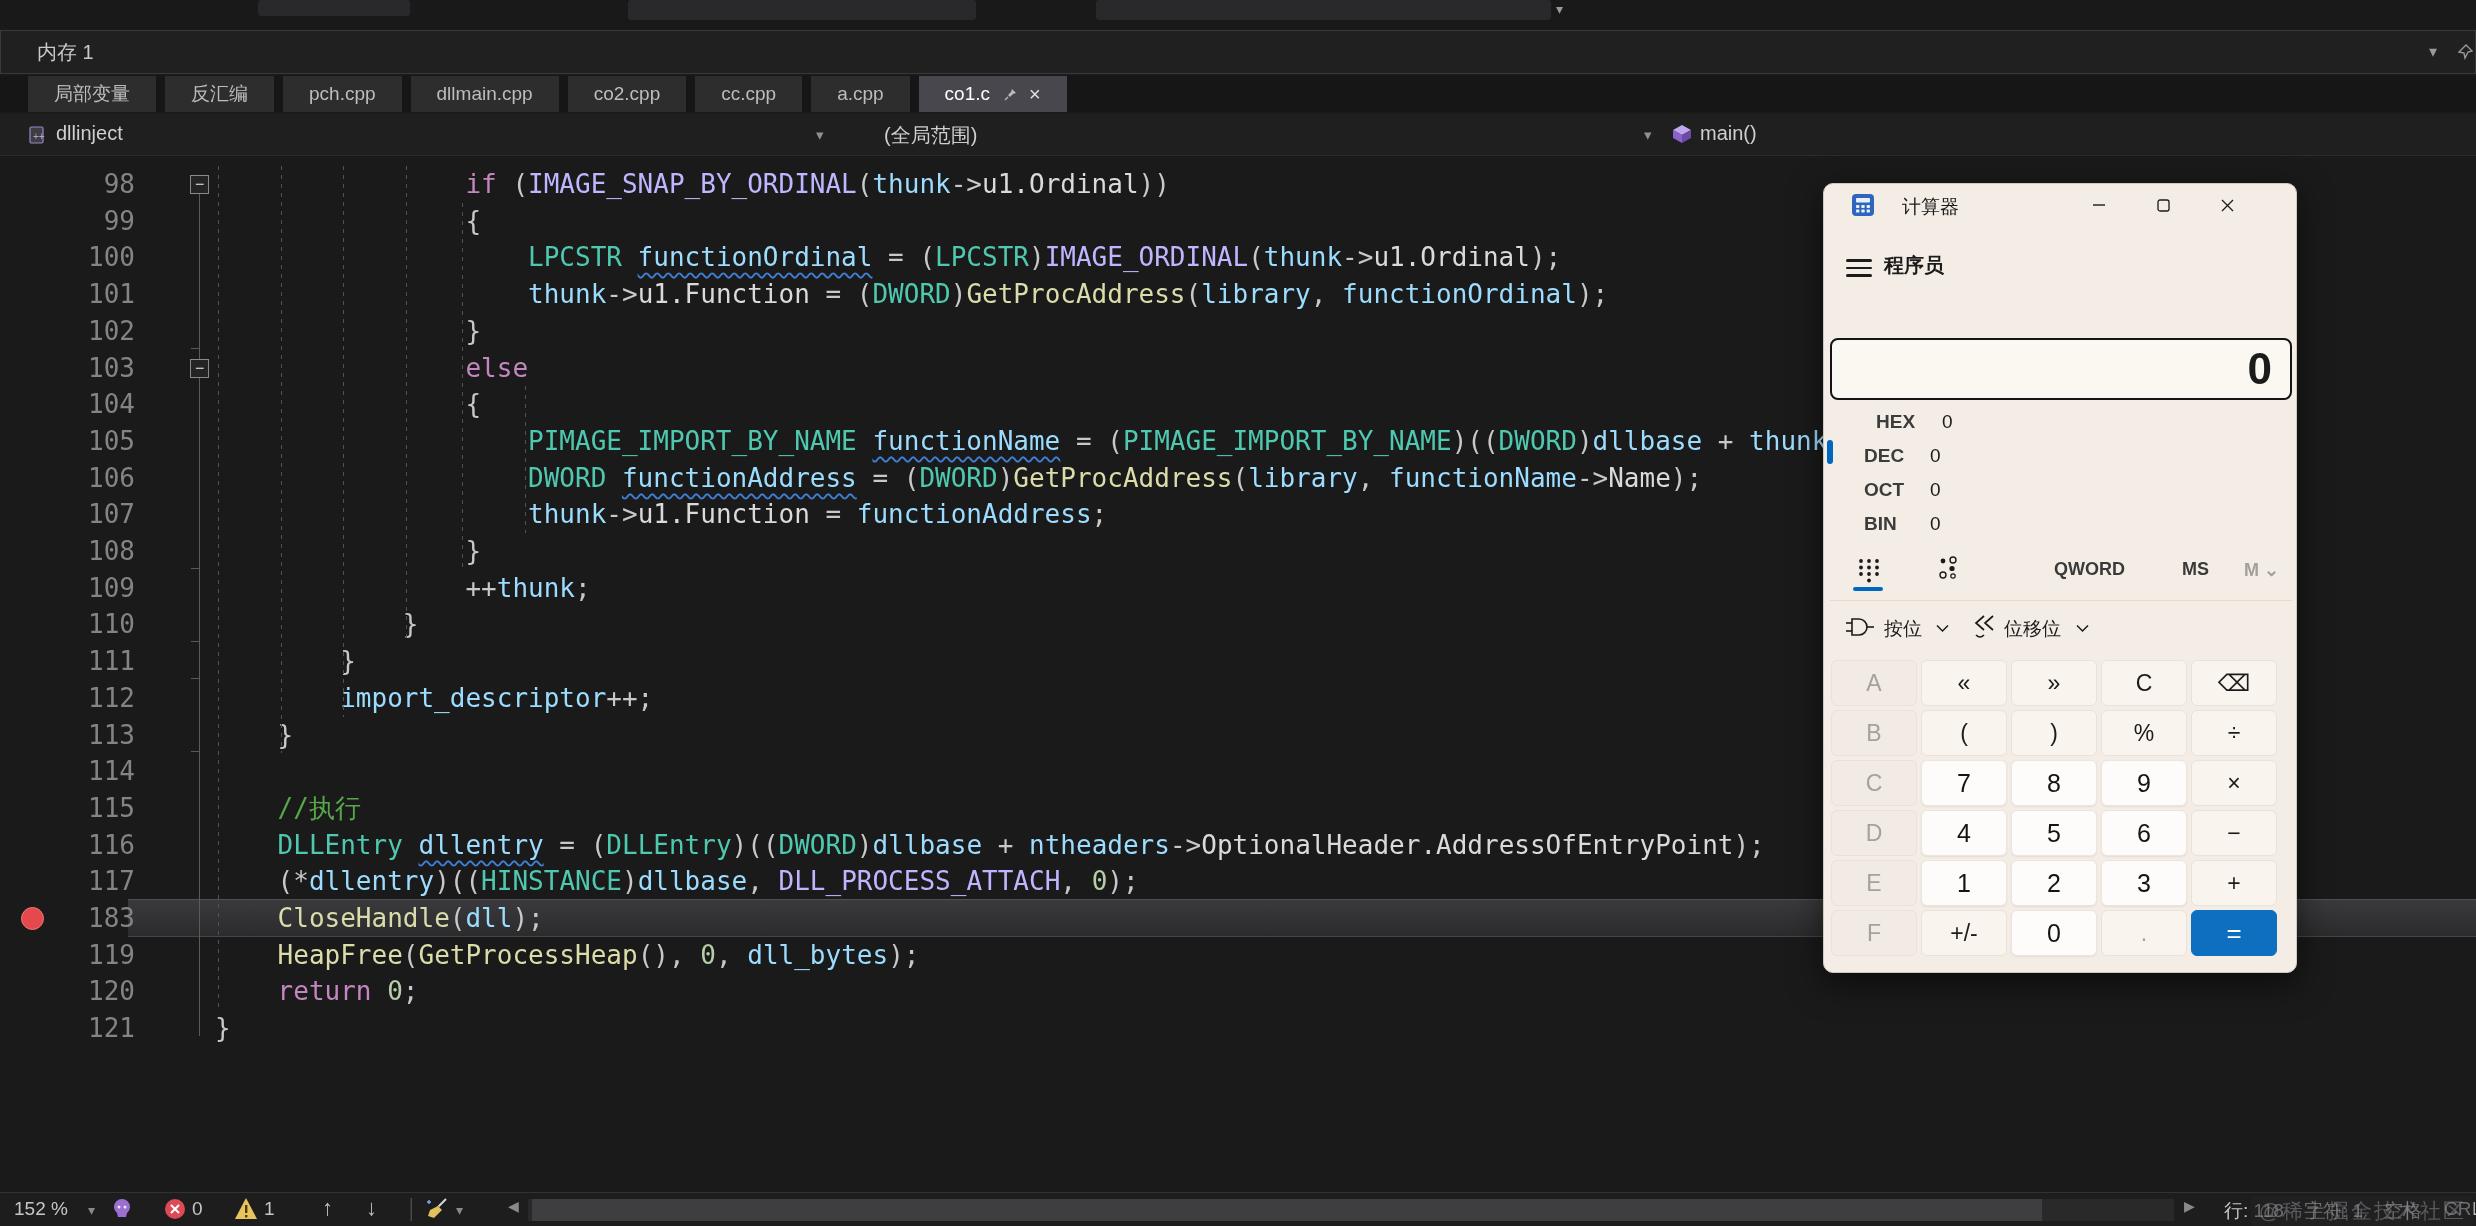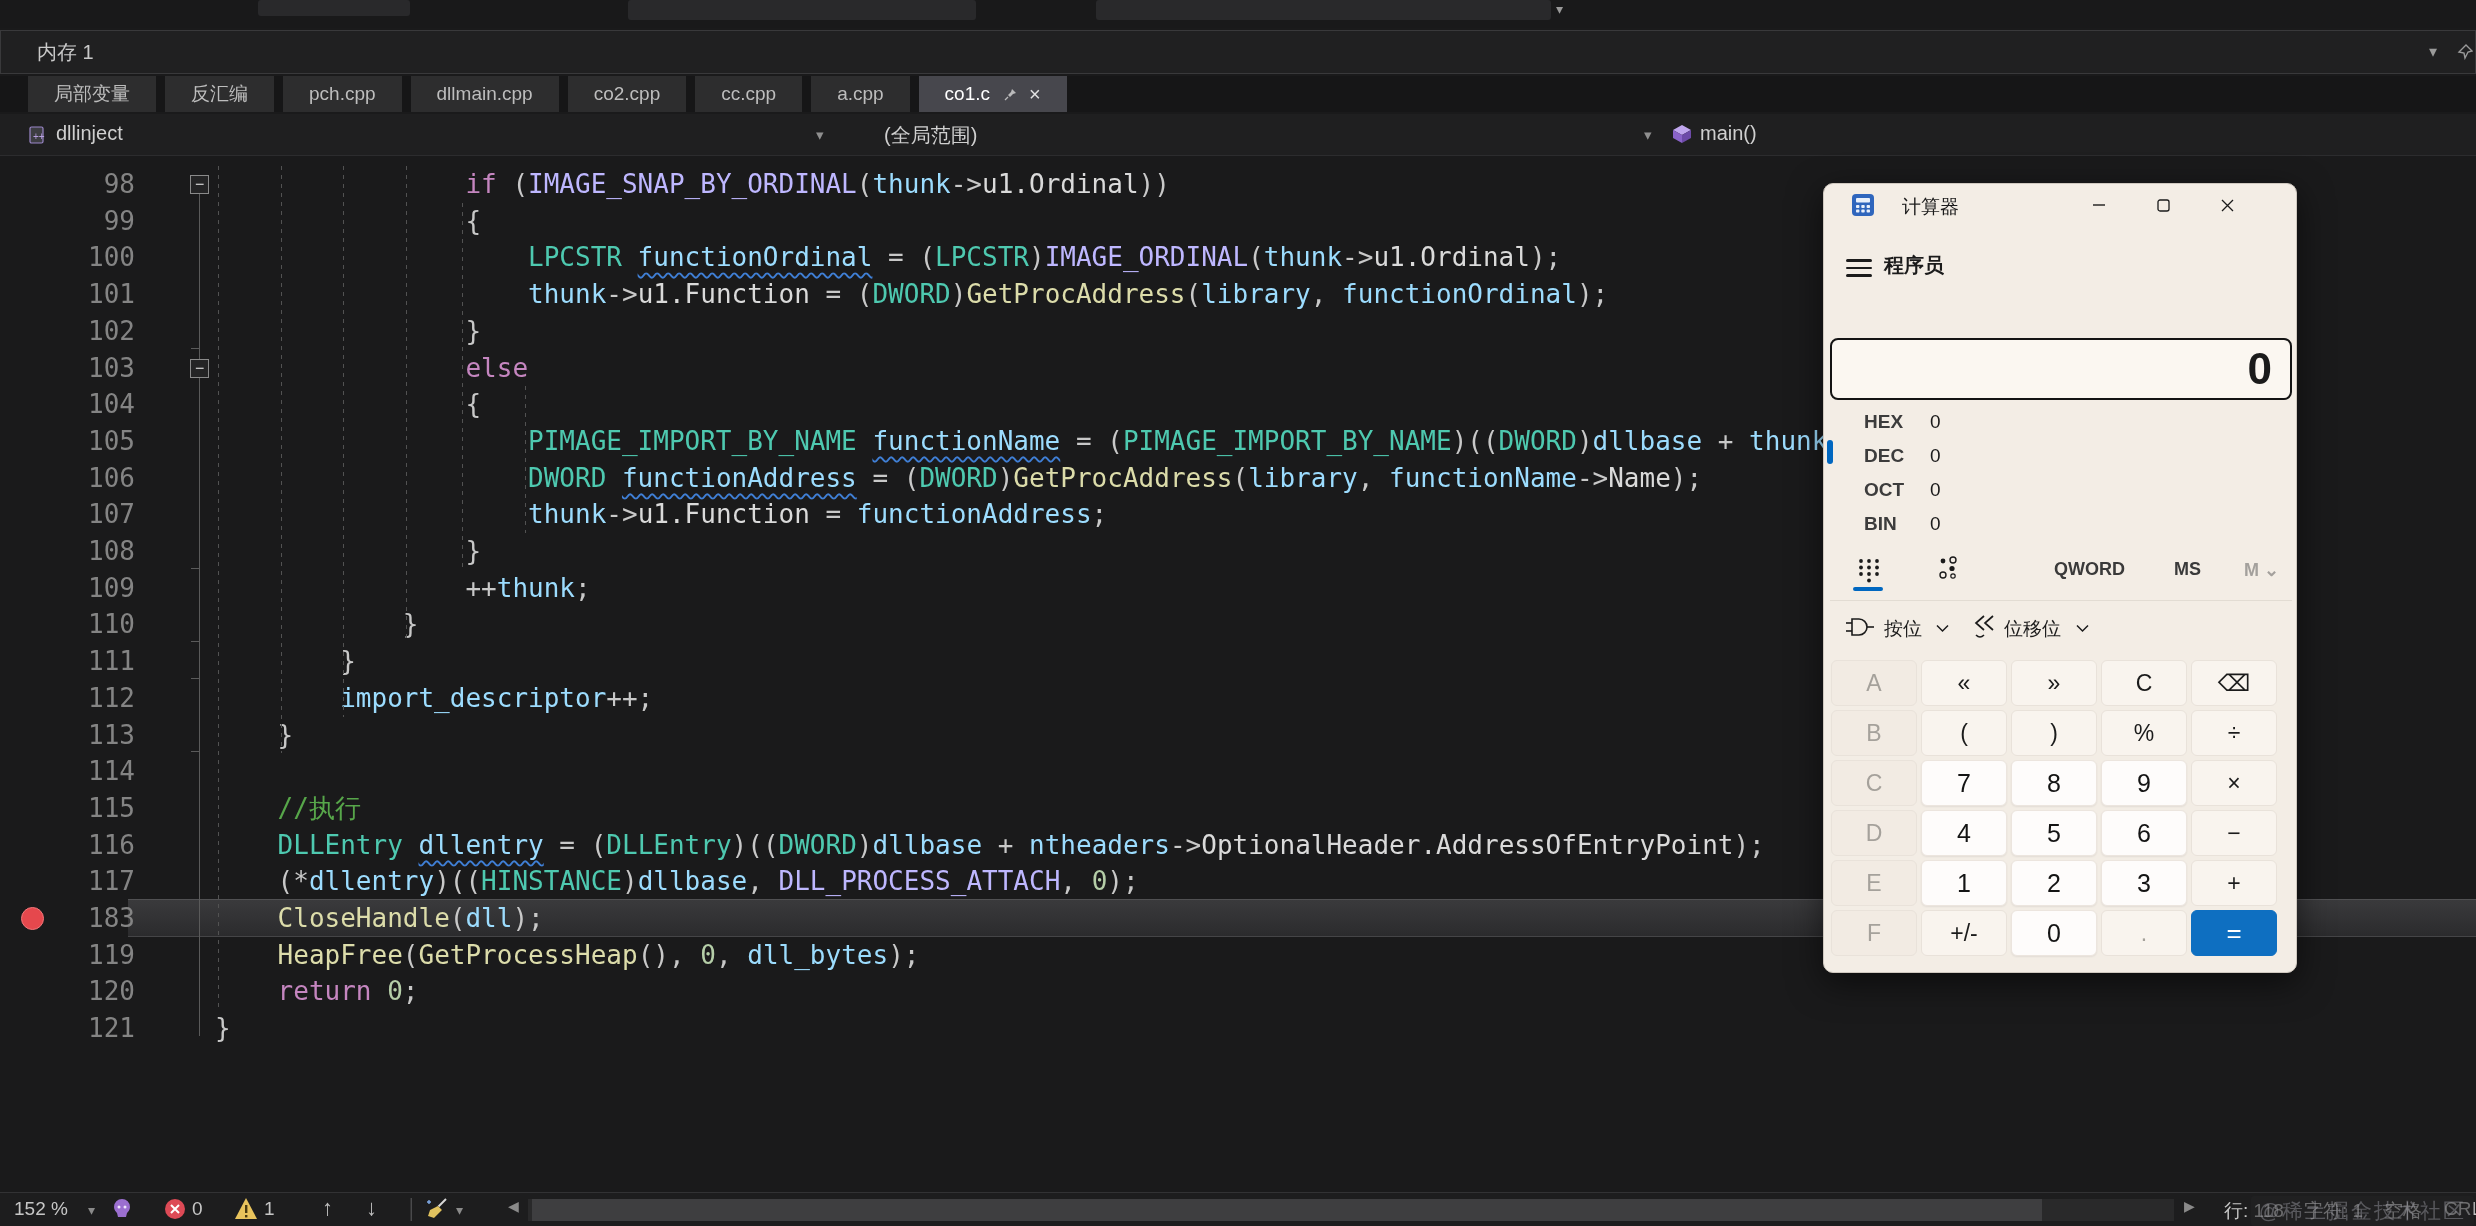--- a/index.html
+++ b/index.html
@@ -234,21 +234,21 @@
       </div>
   </div>
   <div class="hamburger">
       <div></div>
       <div></div>
       <div></div>
     </div>
   <div class="mode">程序员</div>
   <div id="display">0</div>
   <div id="radixrows">
-      <div class="radixrow" style="top: 222px;">
+      <div class="radixrow" style="top: 222px; margin-left: 12px;">
         <span class="rl">HEX</span>
         <span class="rv">0</span>
       </div>
       <div class="radixrow" style="top: 256px;">
         <div id="decpill"></div>
         <span class="rl">DEC</span>
         <span class="rv">0</span>
       </div>
       <div class="radixrow" style="top: 290px;">
         <span class="rl">OCT</span>
@@ -276,21 +276,21 @@
   </svg>
   <div id="kpunderline" style="left:29px; top:403px;"></div>
   <svg class="abs" style="left:112px; top:371px;" width="26" height="26" viewBox="0 0 26 26">
     <circle cx="7" cy="6" r="2.4" fill="#1b1b1b"></circle>
       <circle cx="17" cy="5" r="3" fill="none" stroke="#1b1b1b" stroke-width="1.4"></circle>
     <circle cx="16" cy="13.5" r="2.6" fill="#1b1b1b"></circle>
       <circle cx="7" cy="20" r="3" fill="none" stroke="#1b1b1b" stroke-width="1.4"></circle>
       <circle cx="17" cy="21" r="2.2" fill="none" stroke="#1b1b1b" stroke-width="1.2"></circle>
   </svg>
   <span class="tbtxt" style="left:230px; top:375px;">QWORD</span>
-  <span class="tbtxt" style="left:350px; top:375px;">MS</span>
+  <span class="tbtxt" style="left:358px; top:375px;">MS</span>
   <span class="tbtxt" style="left:420px; top:375px; color:#a3a09c;"><span>M</span> ⌄</span>
 
   <hr style="top:416px;">
 
   <svg class="abs" style="left:22px; top:432px;" width="30" height="22" viewBox="0 0 30 22">
     <path d="M6 3 h7 a8 8 0 0 1 0 16 h-7 z" fill="none" stroke="#1b1b1b" stroke-width="1.6"></path>
     <line x1="0" y1="7" x2="6" y2="7" stroke="#1b1b1b" stroke-width="1.6"></line>
       <line x1="0" y1="15" x2="6" y2="15" stroke="#1b1b1b" stroke-width="1.6"></line>
       <line x1="21" y1="11" x2="28" y2="11" stroke="#1b1b1b" stroke-width="1.6"></line>
   </svg>

